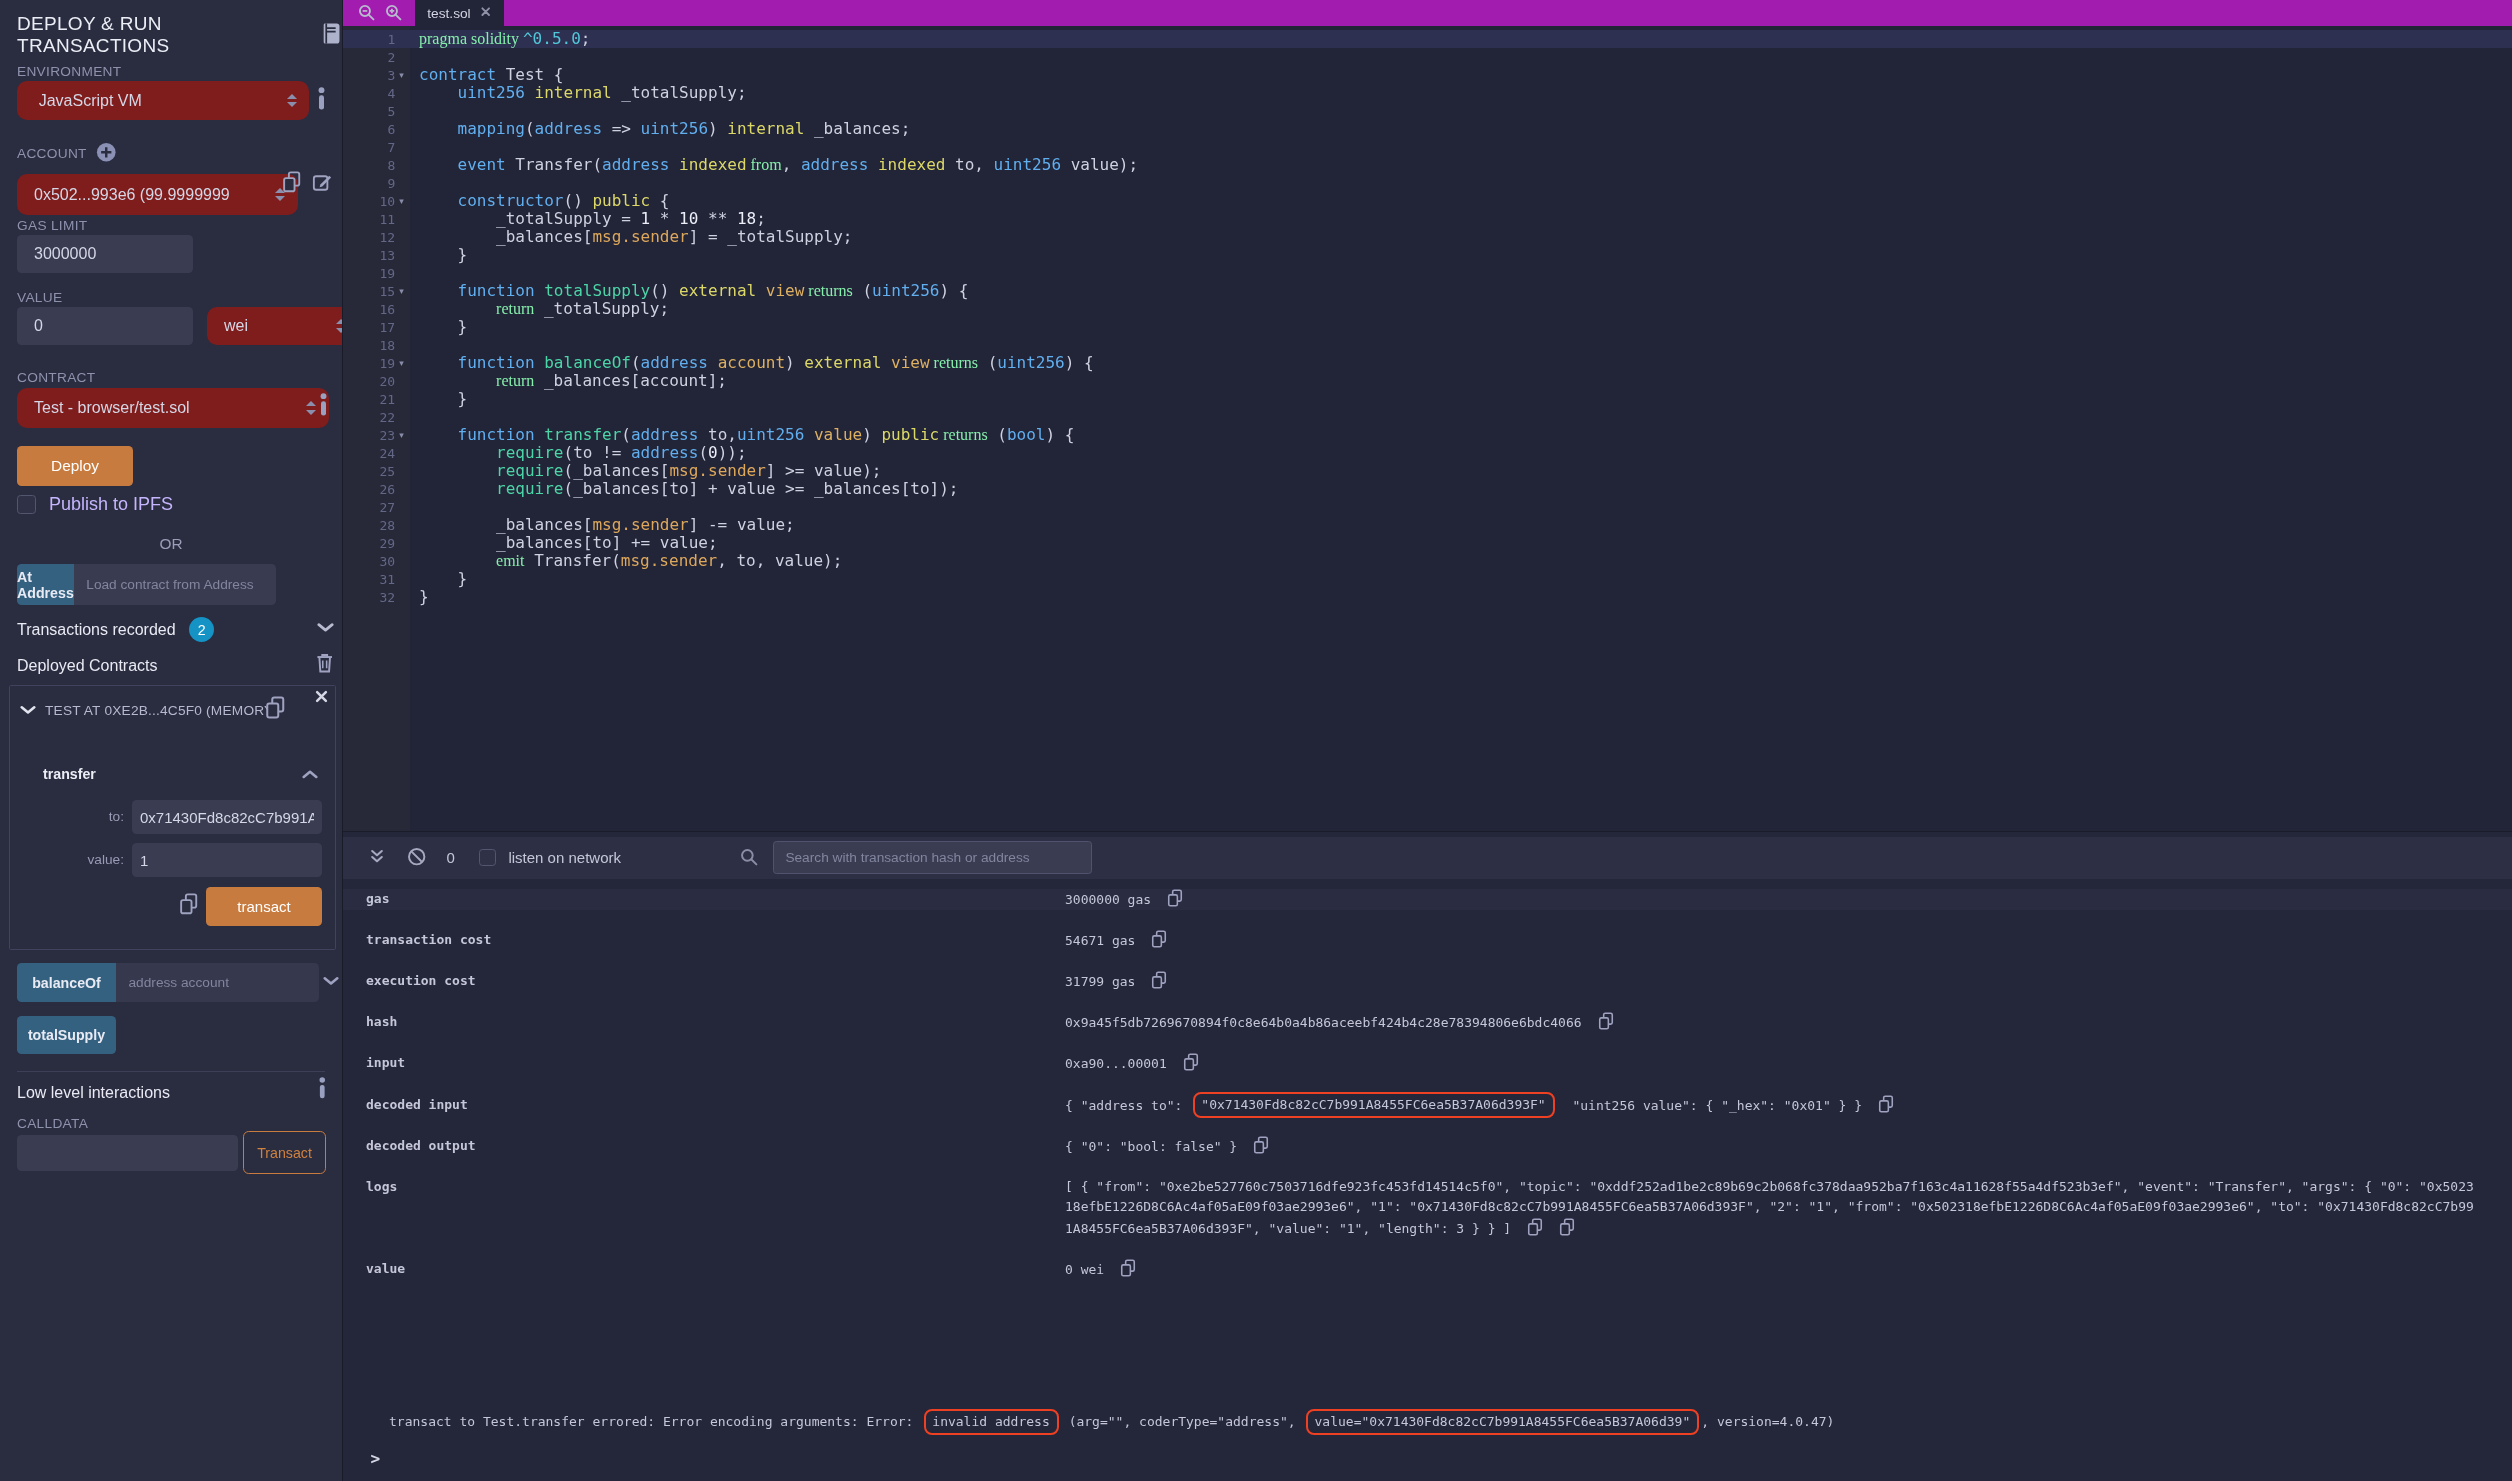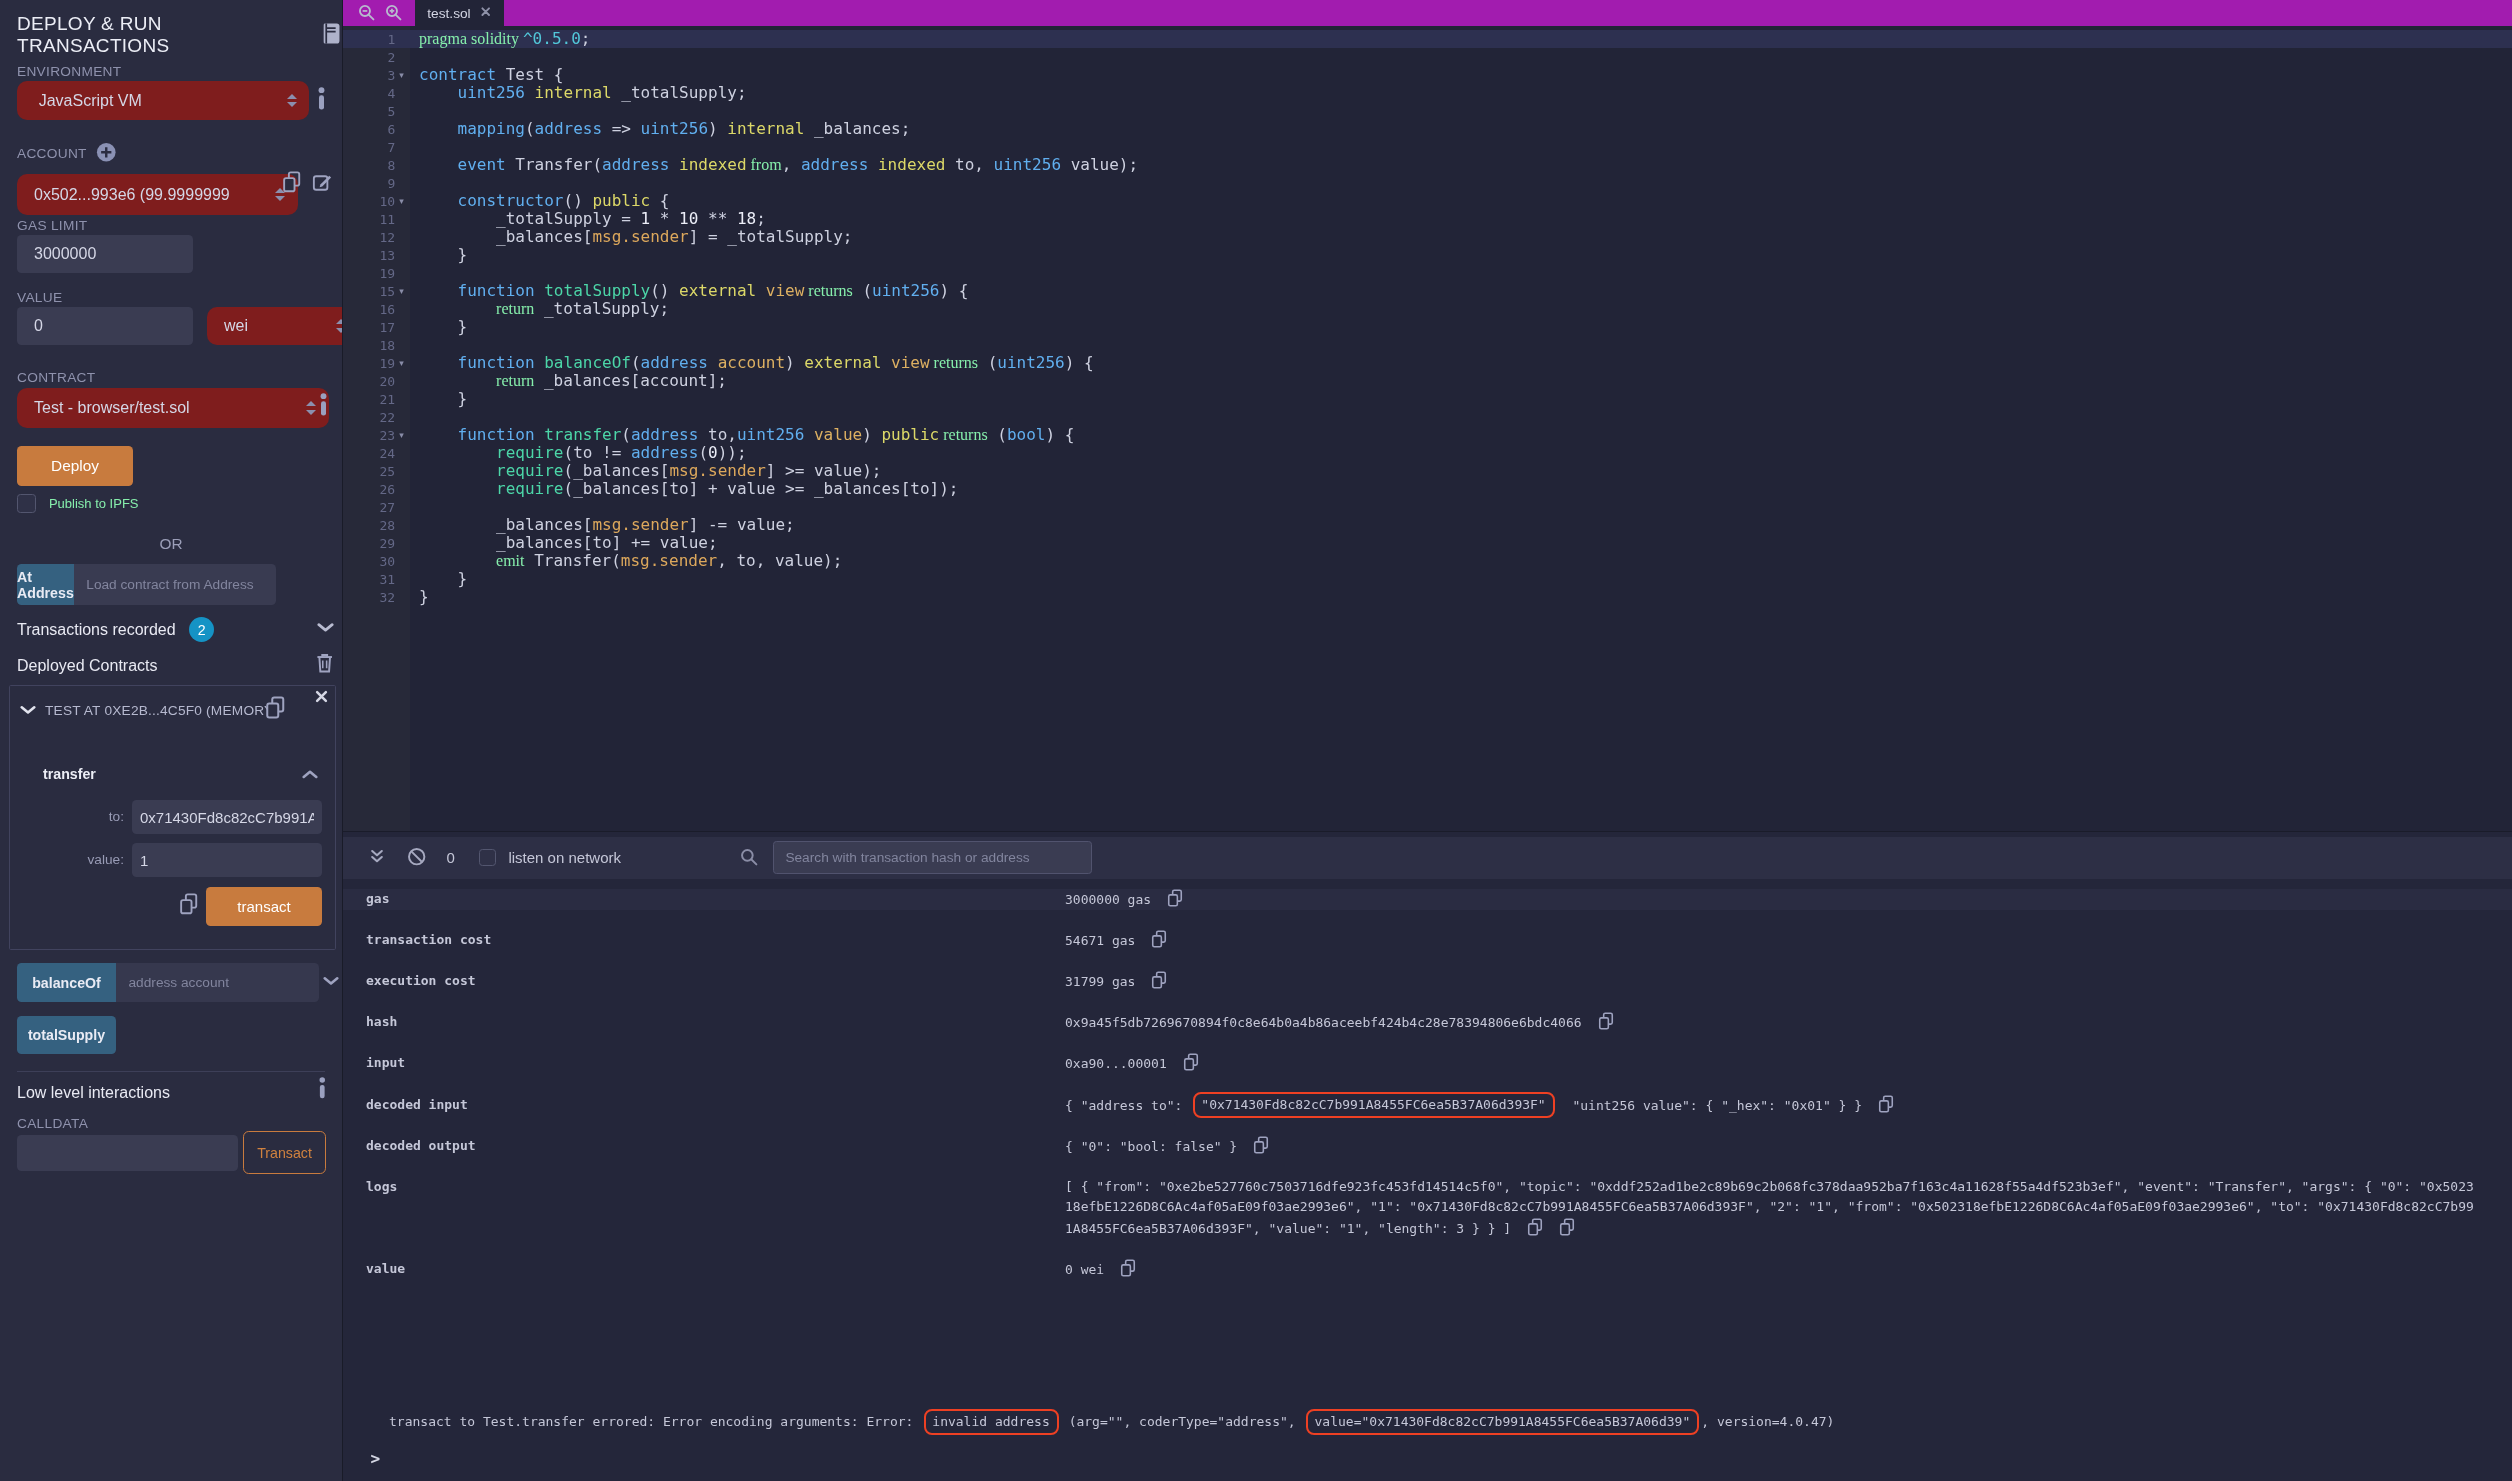--- a/index.html
+++ b/index.html
@@ -142,21 +142,21 @@
       <svg width="9" height="23" viewBox="0 0 8 22">
           <circle cx="4" cy="3" r="2.8" fill="#9aa0bf"></circle>
           <rect x="1.6" y="8" width="4.8" height="13.5" rx="2.2" fill="#9aa0bf"></rect>
         </svg>
     </span>
 
     <div class="sb-abs btn-orange" style="top:446px;width:116px;height:40px">Deploy</div>
 
     <div class="sb-abs row-flex" style="top:494px;gap:12.5px">
       <span class="checkbox" style="width:19.4px;height:19.4px"></span>
-      <span style="font-size:13px;color:#86efac">Publish to IPFS</span>
+      <span style="font-size:18px;color:#c4b5fd">Publish to IPFS</span>
     </div>
 
     <div class="sb-abs or-label" style="top:535px">OR</div>
 
     <div class="sb-abs row-flex" style="top:564px;width:254px;height:41px">
       <div class="btn-blue" style="width:116px;height:41px;border-radius:4.6px 0 0 4.6px;font-weight:bold">At Address</div>
       <input style="flex: 1 1 0%; height: 41px; border-radius: 0px 4.6px 4.6px 0px; padding: 0px 12.5px; font-size: 13.7px; background: rgb(57, 59, 81);" placeholder="Load contract from Address">
     </div>
 
     <div class="sb-abs row-flex" style="top:617px;gap:13.7px">

